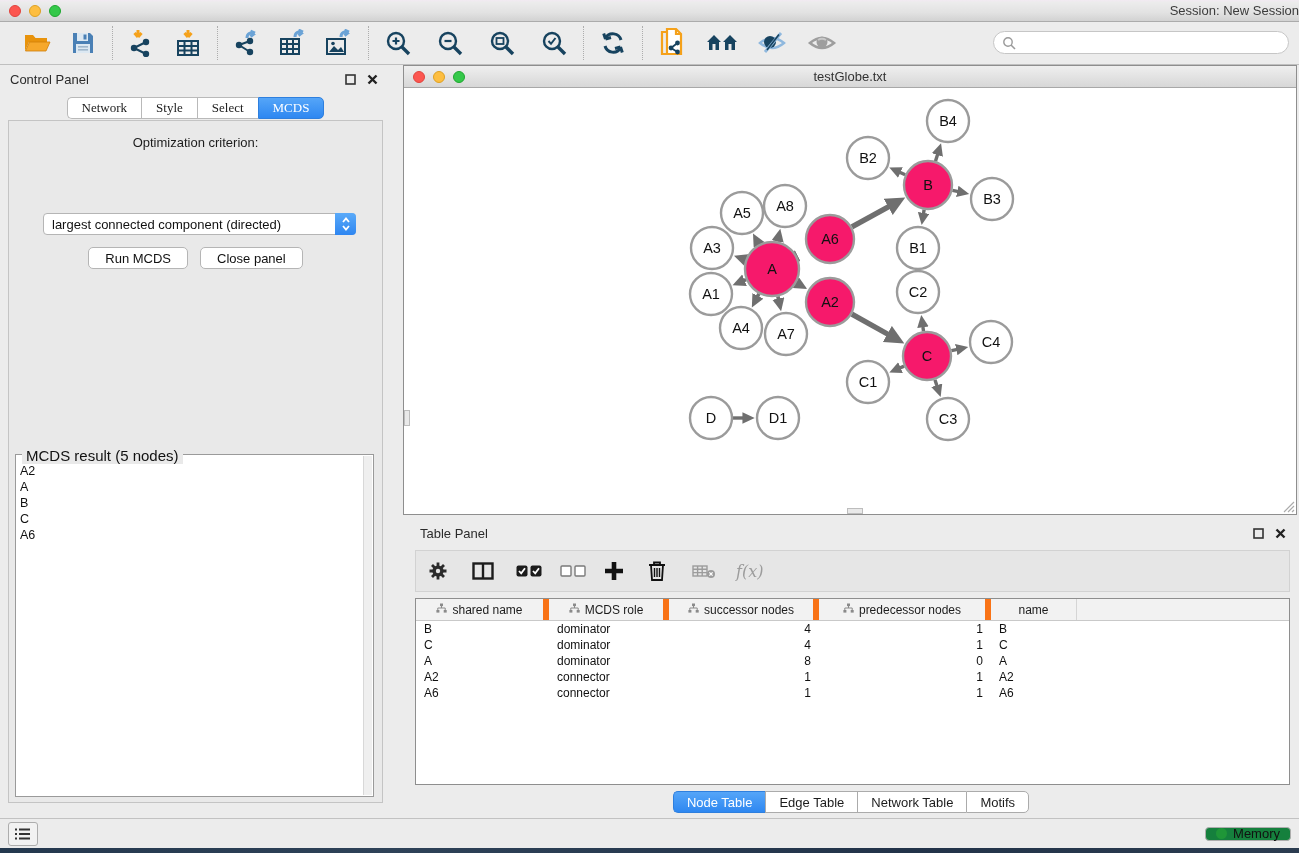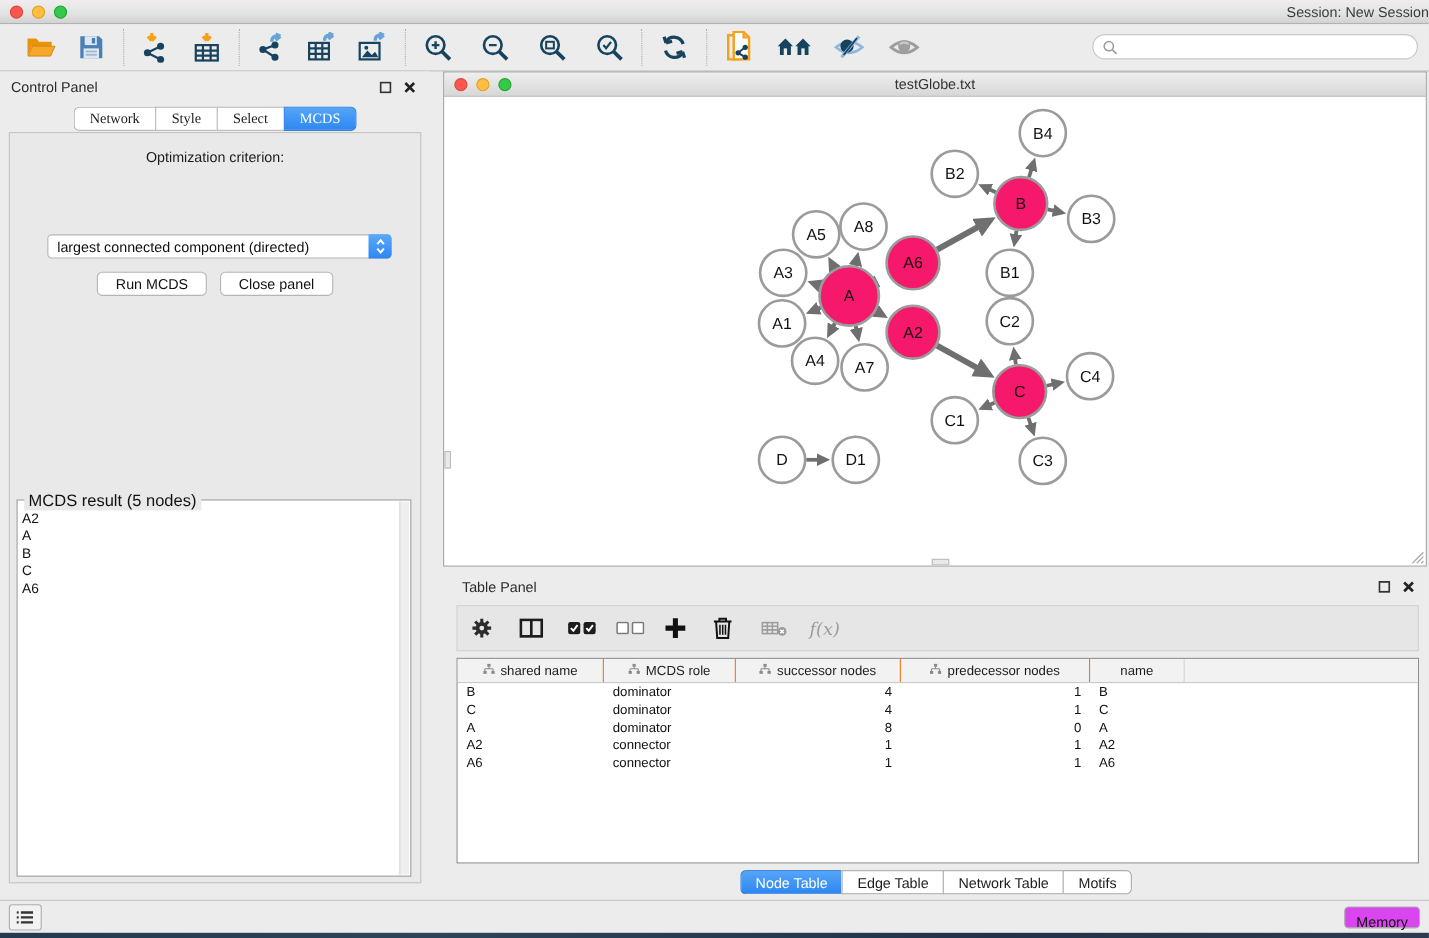--- a/index.html
+++ b/index.html
@@ -73,38 +73,38 @@
   .tp-header { height:22px; display:flex; align-items:center; padding:0 10px 0 17px; }
   .tp-title { font-size:13px; color:#2b2b2b; }
   .tp-header .spacer { flex:1; }
   .tp-toolbar { position:absolute; left:12px; right:9px; top:28px; height:42px; background:#E6E6E6;
     border:1px solid #D2D2D2; display:flex; align-items:center; gap:14px; padding-left:12px; }
   .tp-tbtn { width:30px; height:30px; display:flex; align-items:center; }
   .fx-label { font-family:"DejaVu Serif", serif; font-style:italic; font-size:16px; color:#9c9c9c; }
   .data-table { position:absolute; left:12px; right:9px; top:76px; bottom:33px; background:#fff; border:1px solid #8E8E8E; overflow:hidden; }
   .dt-headrow { display:flex; height:22px; background:#F2F2F2; border-bottom:1px solid #C9C9C9; }
   .dt-hcell { display:flex; align-items:center; justify-content:center; gap:5px; font-size:12px; color:#1c1c1c;
-    border-right:1px solid #f97316; height:100%; }
+    border-right:6px solid #f97316; height:100%; }
   .dt-hcell:last-child { border-right:1px solid #D5D5D5; }
   .dt-row { display:flex; height:16px; }
   .dt-cell { font-size:12px; color:#111; padding:0 8px; line-height:16px; white-space:nowrap; overflow:hidden; }
   .tp-tabs { position:absolute; left:0; right:0; bottom:5px; display:flex; justify-content:center; }
   .tp-tab { height:22px; padding:0 13px; font-size:13px; display:flex; align-items:center; background:#fff;
     border:1px solid #ABABAB; border-right:none; color:#1c1c1c; }
   .tp-tab:first-child { border-radius:5px 0 0 5px; }
   .tp-tab:last-child { border-right:1px solid #ABABAB; border-radius:0 5px 5px 0; }
   .tp-tab.active { background:linear-gradient(#55A5F8,#2E87F1); color:#fff; border-color:#2E7FDE; }
 
   
   .statusbar { position:absolute; left:0; top:818px; width:1299px; height:30px; background:#ECECEC;
     border-top:1px solid #C2C2C2; display:flex; align-items:center; padding:0 8px; }
   .sb-listbtn { width:30px; height:24px; border:1px solid #ADADAD; border-radius:3px; display:flex; align-items:center; justify-content:center; background:#F2F2F2; }
   .statusbar .spacer { flex:1; }
-  .memory-btn { height:20px; padding:0 10px; border:1px solid #ADADAD; border-radius:4px; background:#d946ef;
-    display:flex; align-items:center; gap:6px; font-size:13px; color:#111;flex-direction:column; }
+  .memory-btn { height:14px; padding:0 10px; border:1px solid #ADADAD; border-radius:4px; background:#15803d;
+    display:flex; align-items:center; gap:6px; font-size:13px; color:#111; }
   .mem-dot { width:11px; height:11px; border-radius:50%; background:#1F9638; }
   .desktop-strip { position:absolute; left:0; top:848px; width:1299px; height:5px;
     background:linear-gradient(90deg,#24384E,#2E4258 30%,#223349 70%,#2B3C50); }
 </style>
 </head>
 <body>
 
 <div class="app">
 
   <div class="titlebar">

